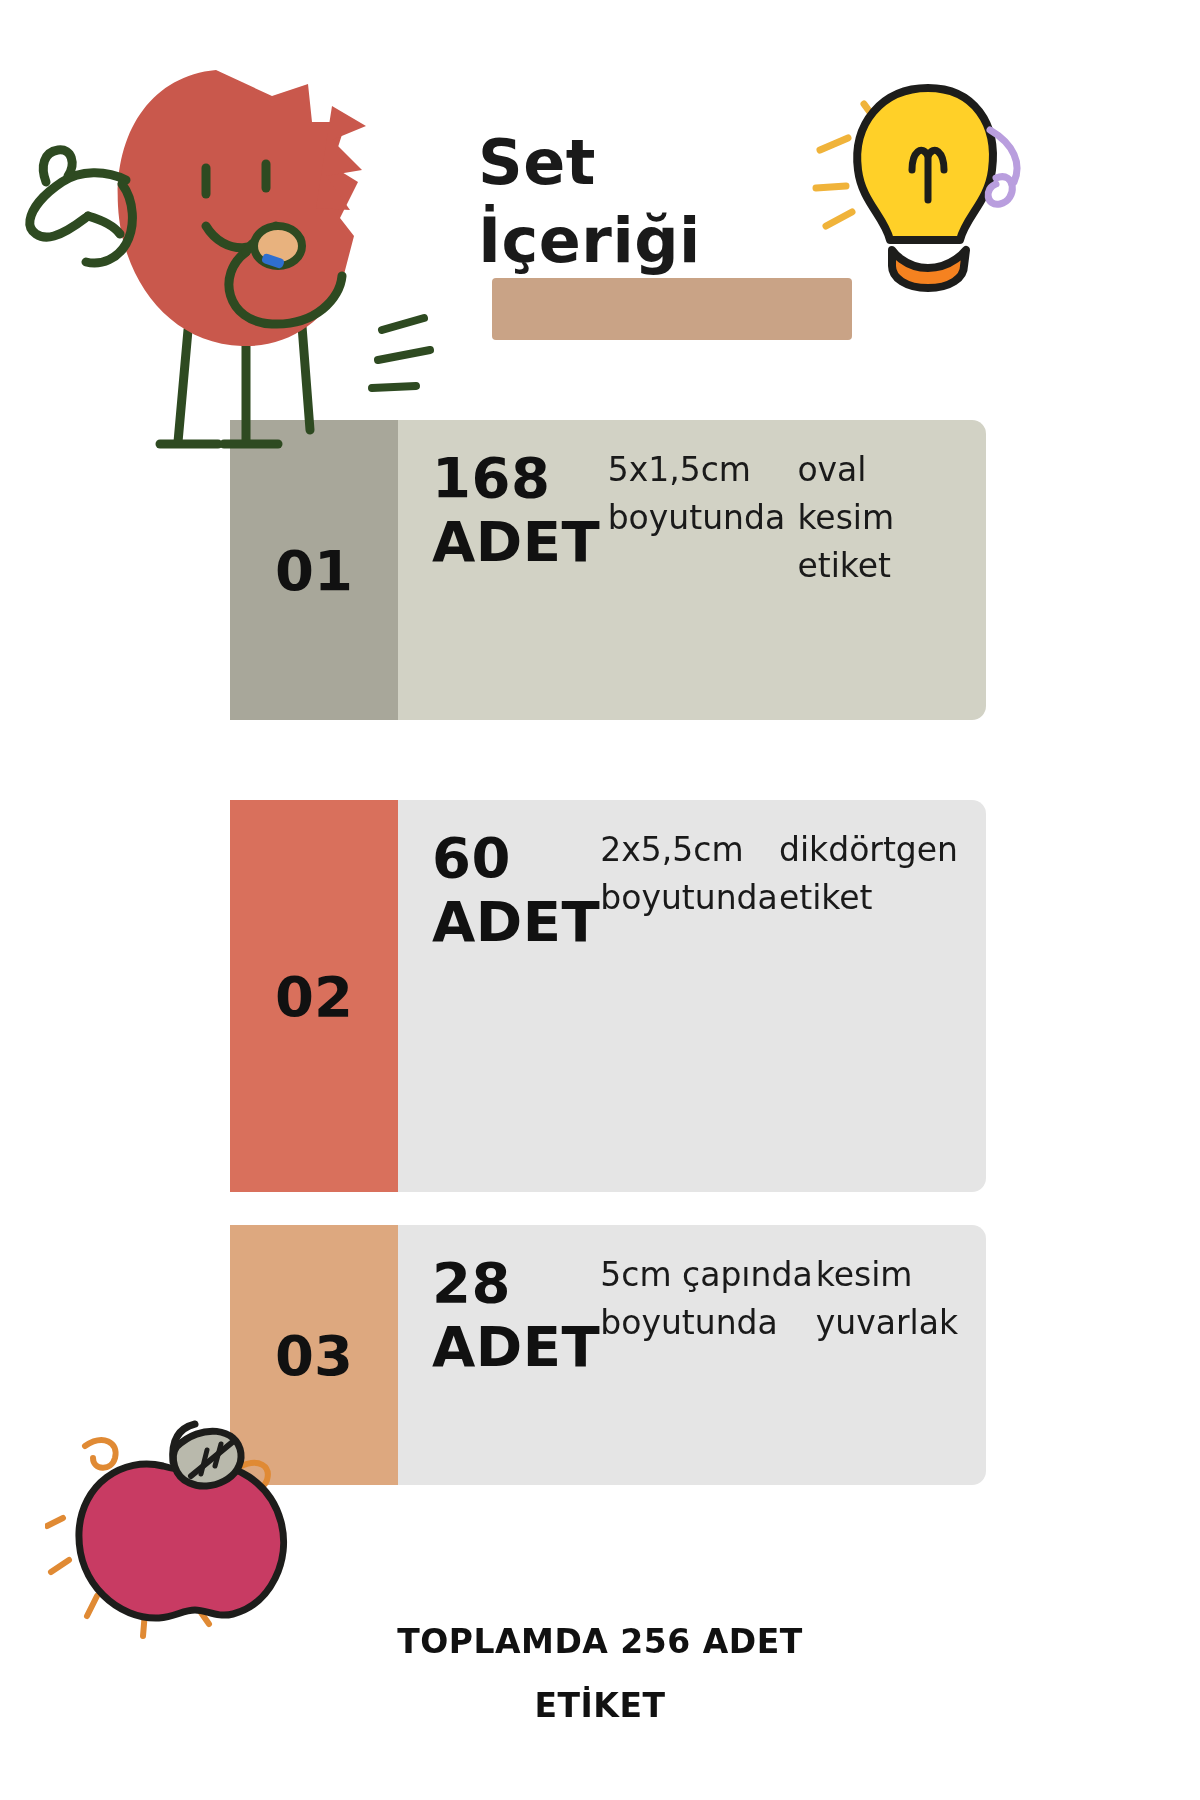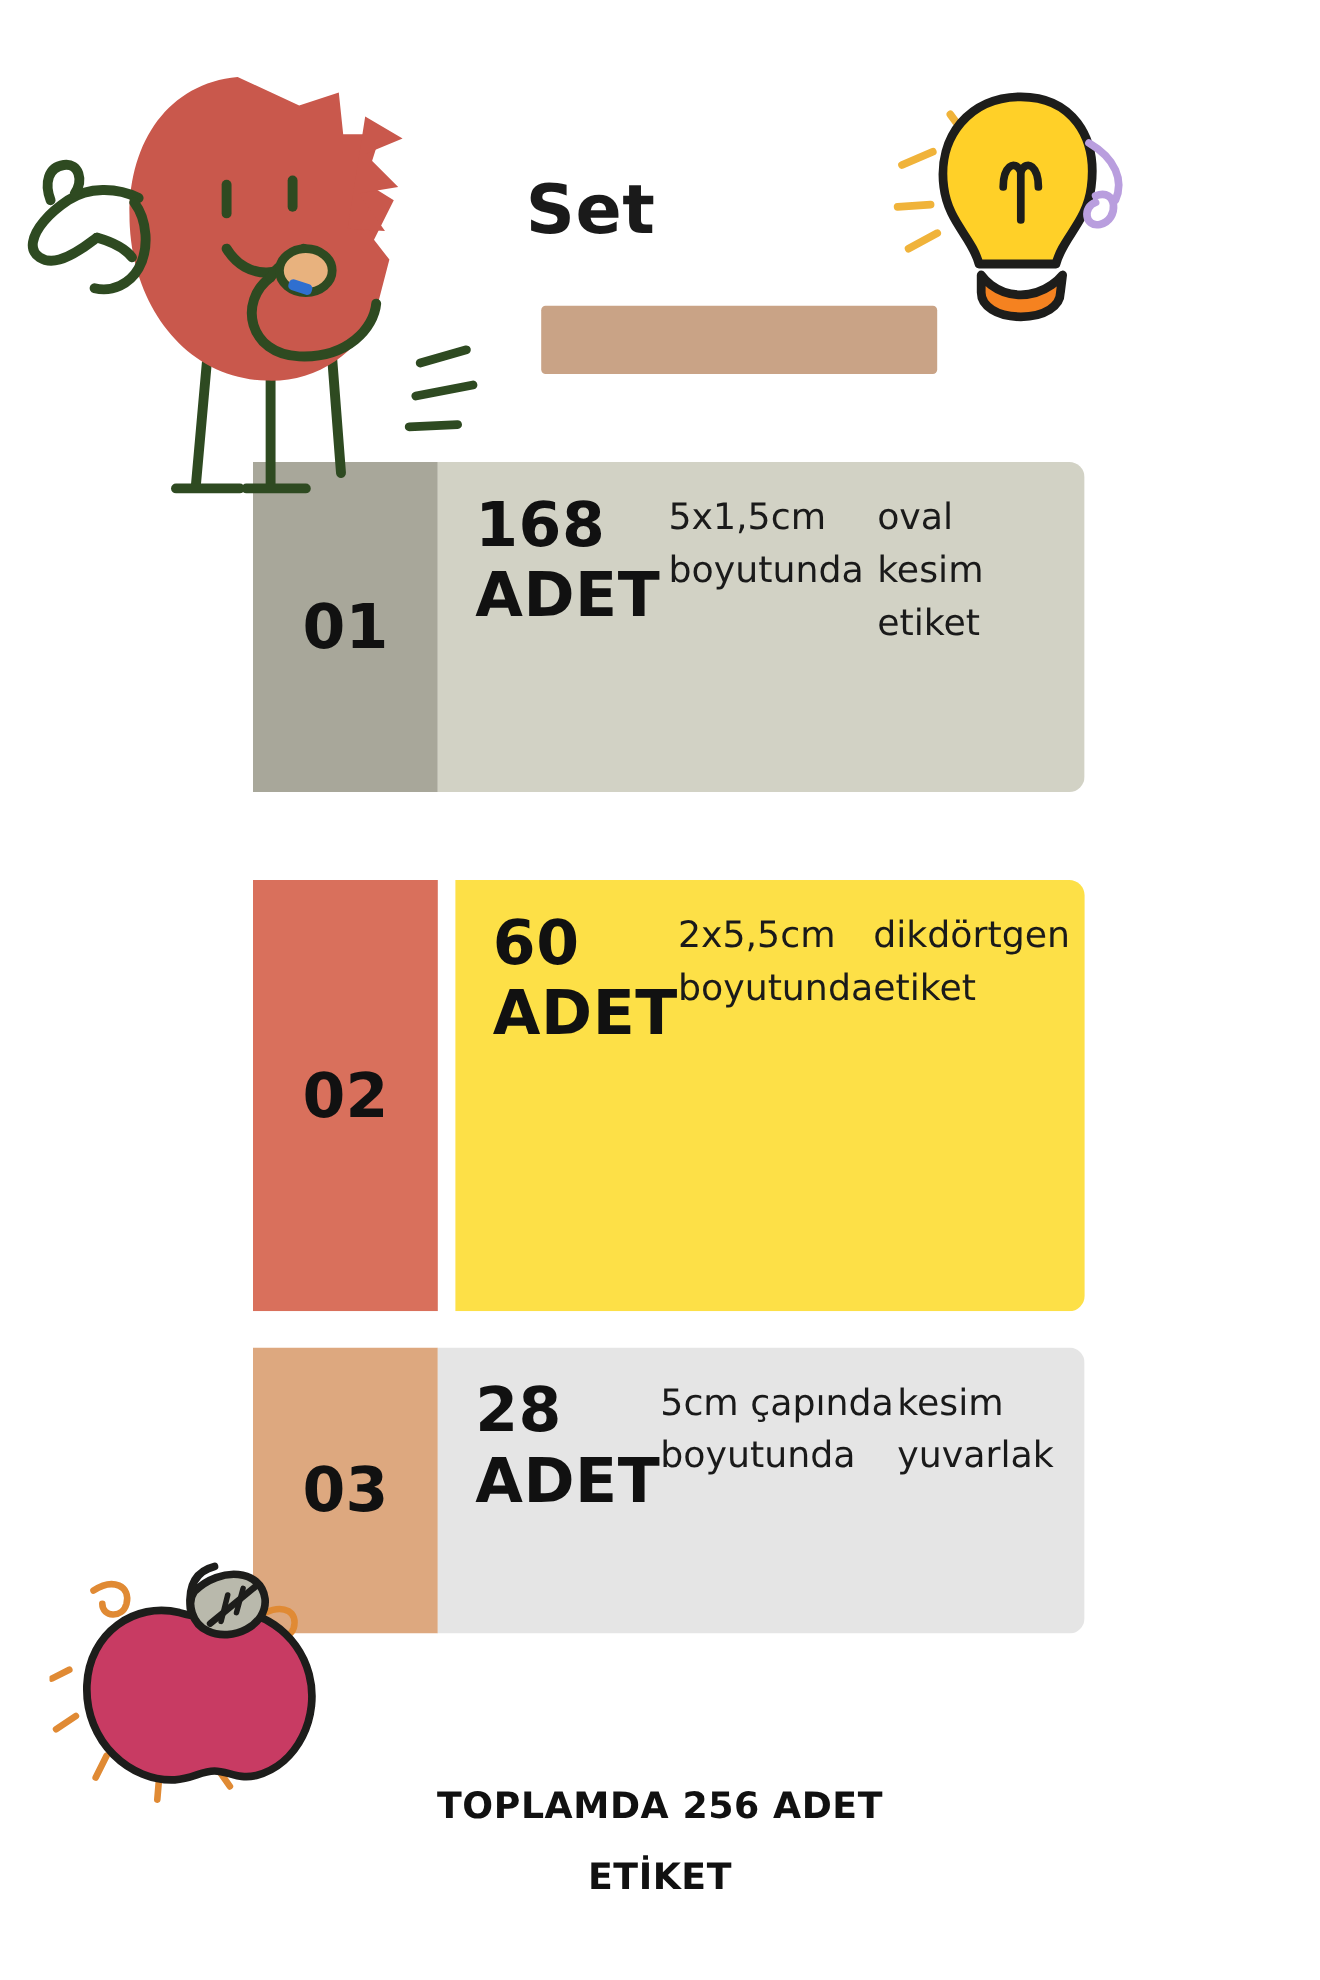--- a/index.html
+++ b/index.html
@@ -19,21 +19,21 @@
     position: absolute;
     left: 0; top: 0;
     width: 1200px;
     height: 1800px;
   }
 
   
   .title-block {
     position: absolute;
     left: 478px;
-    top: 152px;
+    top: 124px;
     width: 420px;
     z-index: 5;
   }
   .title-highlight {
     position: absolute;
     left: 492px;
     top: 278px;
     width: 360px;
     height: 62px;
     background: #c9a386;
@@ -91,21 +91,21 @@
     color: #1a1a1a;
     font-weight: 500;
   }
 
   #row-1 { top: 420px; height: 300px; }
   #row-1 .row-num { background: #a8a79a; }
   #row-1 .row-body { background: #d2d2c5; }
 
   #row-2 { top: 800px; height: 392px; }
   #row-2 .row-num { background: #d9705c; }
-  #row-2 .row-body { background: #fde047; margin-left: 16px; }
+  #row-2 .row-body { background: #e5e5e5; }
 
   #row-3 { top: 1225px; height: 260px; }
   #row-3 .row-num { background: #dda87f; }
   #row-3 .row-body { background: #e5e5e5; }
 
   
   .footer {
     position: absolute;
     left: 0;
     top: 1610px;
@@ -195,20 +195,21 @@
         <path d="M368 330 L420 320"></path>
         <path d="M362 358 L406 356"></path>
       </g>
     </svg>
   </div>
 
   <div class="title-highlight"></div>
 
   <div class="title-block">
     <div class="title-line">Set</div>
+    <div class="title-line">İçeriği</div>
   </div>
 
   <div class="row" id="row-1">
     <div class="row-num">01</div>
     <div class="row-body">
       <div class="row-qty">168 ADET</div>
       <div class="row-desc">5x1,5cm boyutunda</div>
       <div class="row-desc">oval kesim etiket</div>
     </div>
   </div>

